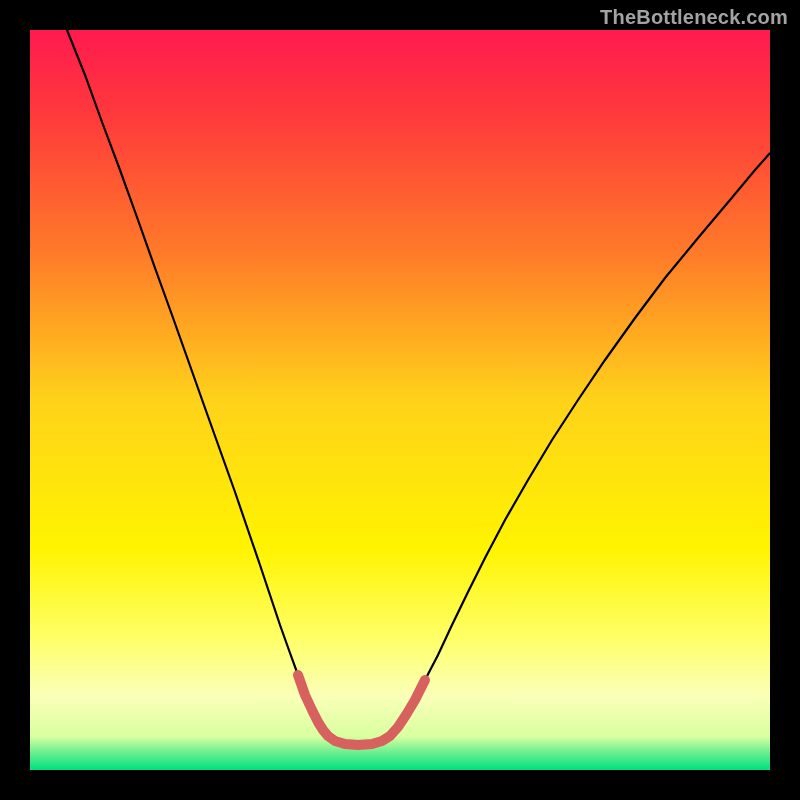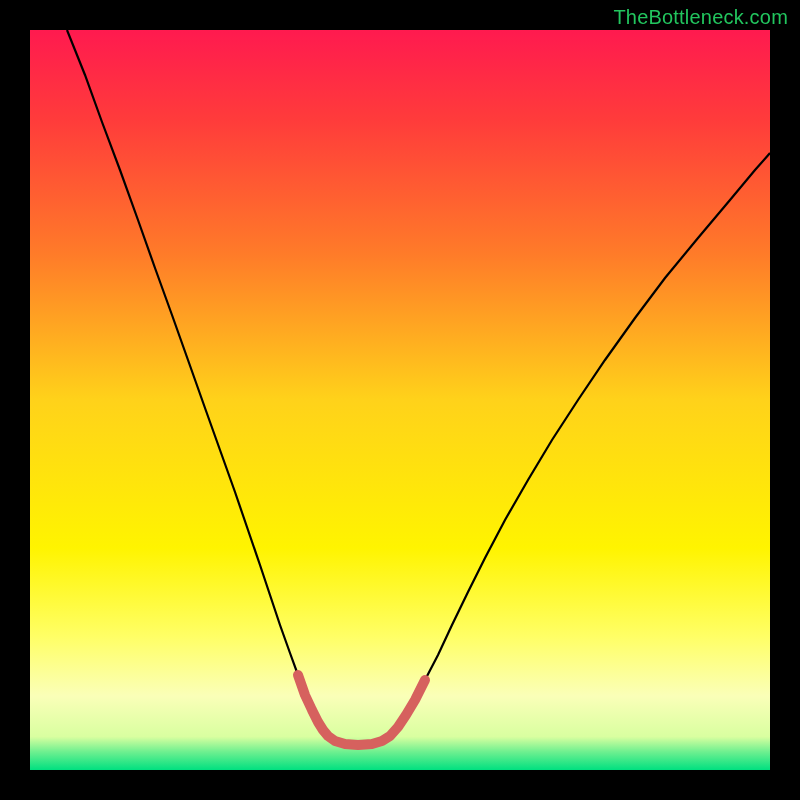--- a/index.html
+++ b/index.html
@@ -8,23 +8,23 @@
     width: 800px;
     height: 800px;
     background: #000;
     position: relative;
     font-family: Arial, Helvetica, sans-serif;
   }
   .watermark {
     position: absolute;
     top: 6px;
     right: 12px;
-    color: #22c55e;
+    color: #a3a3a3;
     font-size: 20px;
-    font-weight: 400;
+    font-weight: 700;
     letter-spacing: 0.2px;
     z-index: 10;
   }
   .frame {
     position: absolute;
     left: 30px;
     top: 30px;
     width: 740px;
     height: 740px;
     background: #000;

